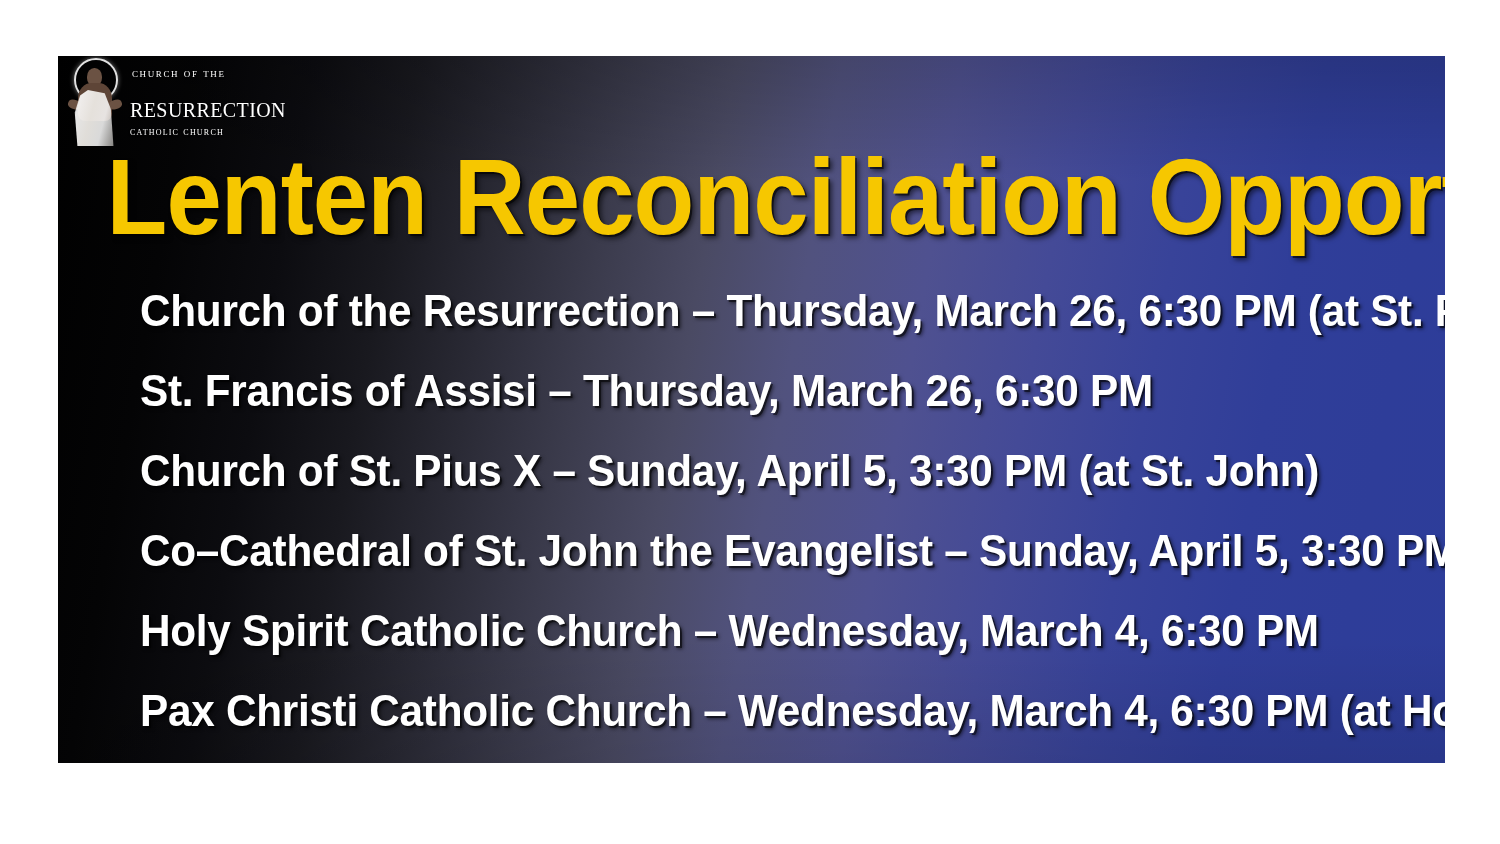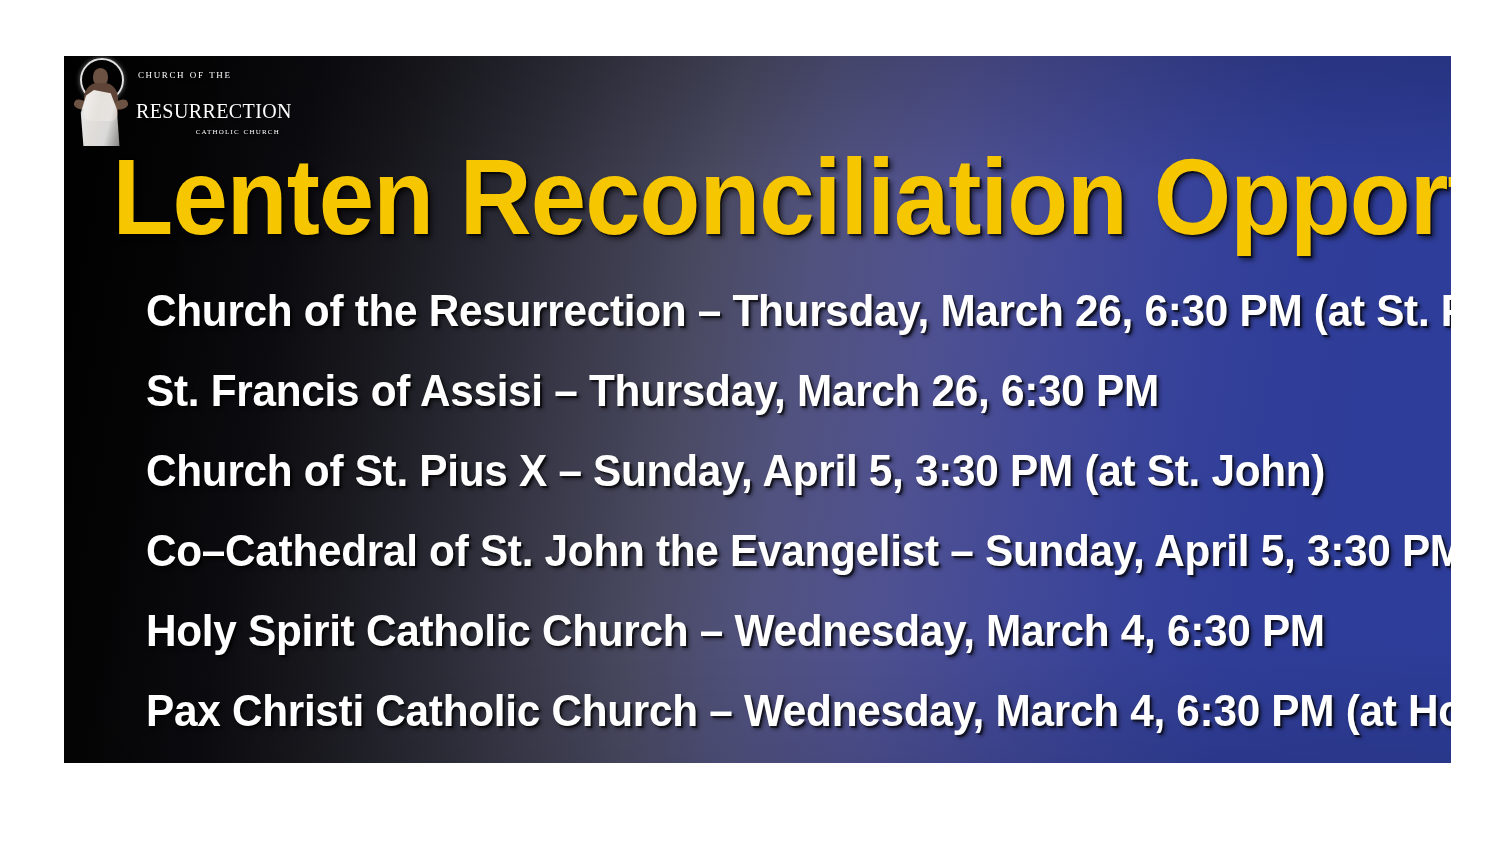--- a/index.html
+++ b/index.html
@@ -11,21 +11,21 @@
     width: 1500px;
     height: 844px;
     overflow: hidden;
     font-family: "Liberation Sans", sans-serif;
     -webkit-font-smoothing: antialiased;
   }
 
   
   #banner {
     position: absolute;
-    left: 64px;
+    left: 58px;
     top: 56px;
     width: 1387px;
     height: 707px;
     background: linear-gradient(100deg,
         #000000 0%,
         #040405 9%,
         #0c0c10 17%,
         #19191f 24%,
         #2a2a35 31%,
         #3b3b4c 38%,
@@ -151,25 +151,25 @@
     margin-left: 2px;
   }
   .logo-line-2 {
     font-size: 28px;
     letter-spacing: 0.4px;
     font-variant: small-caps;
     text-transform: lowercase;
     margin-top: 15px;
   }
   .logo-line-3 {
-    font-size: 10px;
+    font-size: 12px;
     letter-spacing: 1.2px;
     font-variant: small-caps;
     text-transform: lowercase;
-    text-align: right;
+    text-align: left;
     margin-top: 3px;
     margin-right: 12px;
   }
 
   
   #headline {
     position: absolute;
     left: 0;
     right: 0;
     top: 88px;

